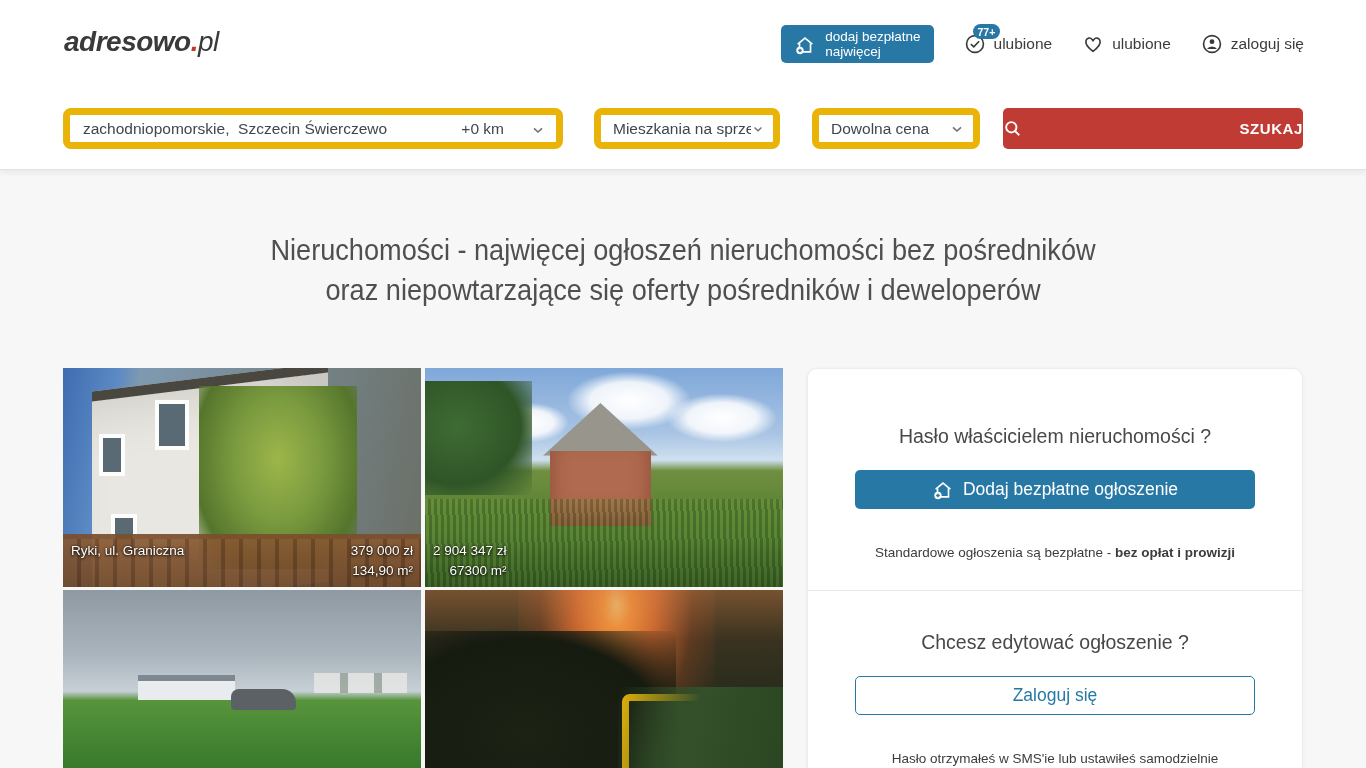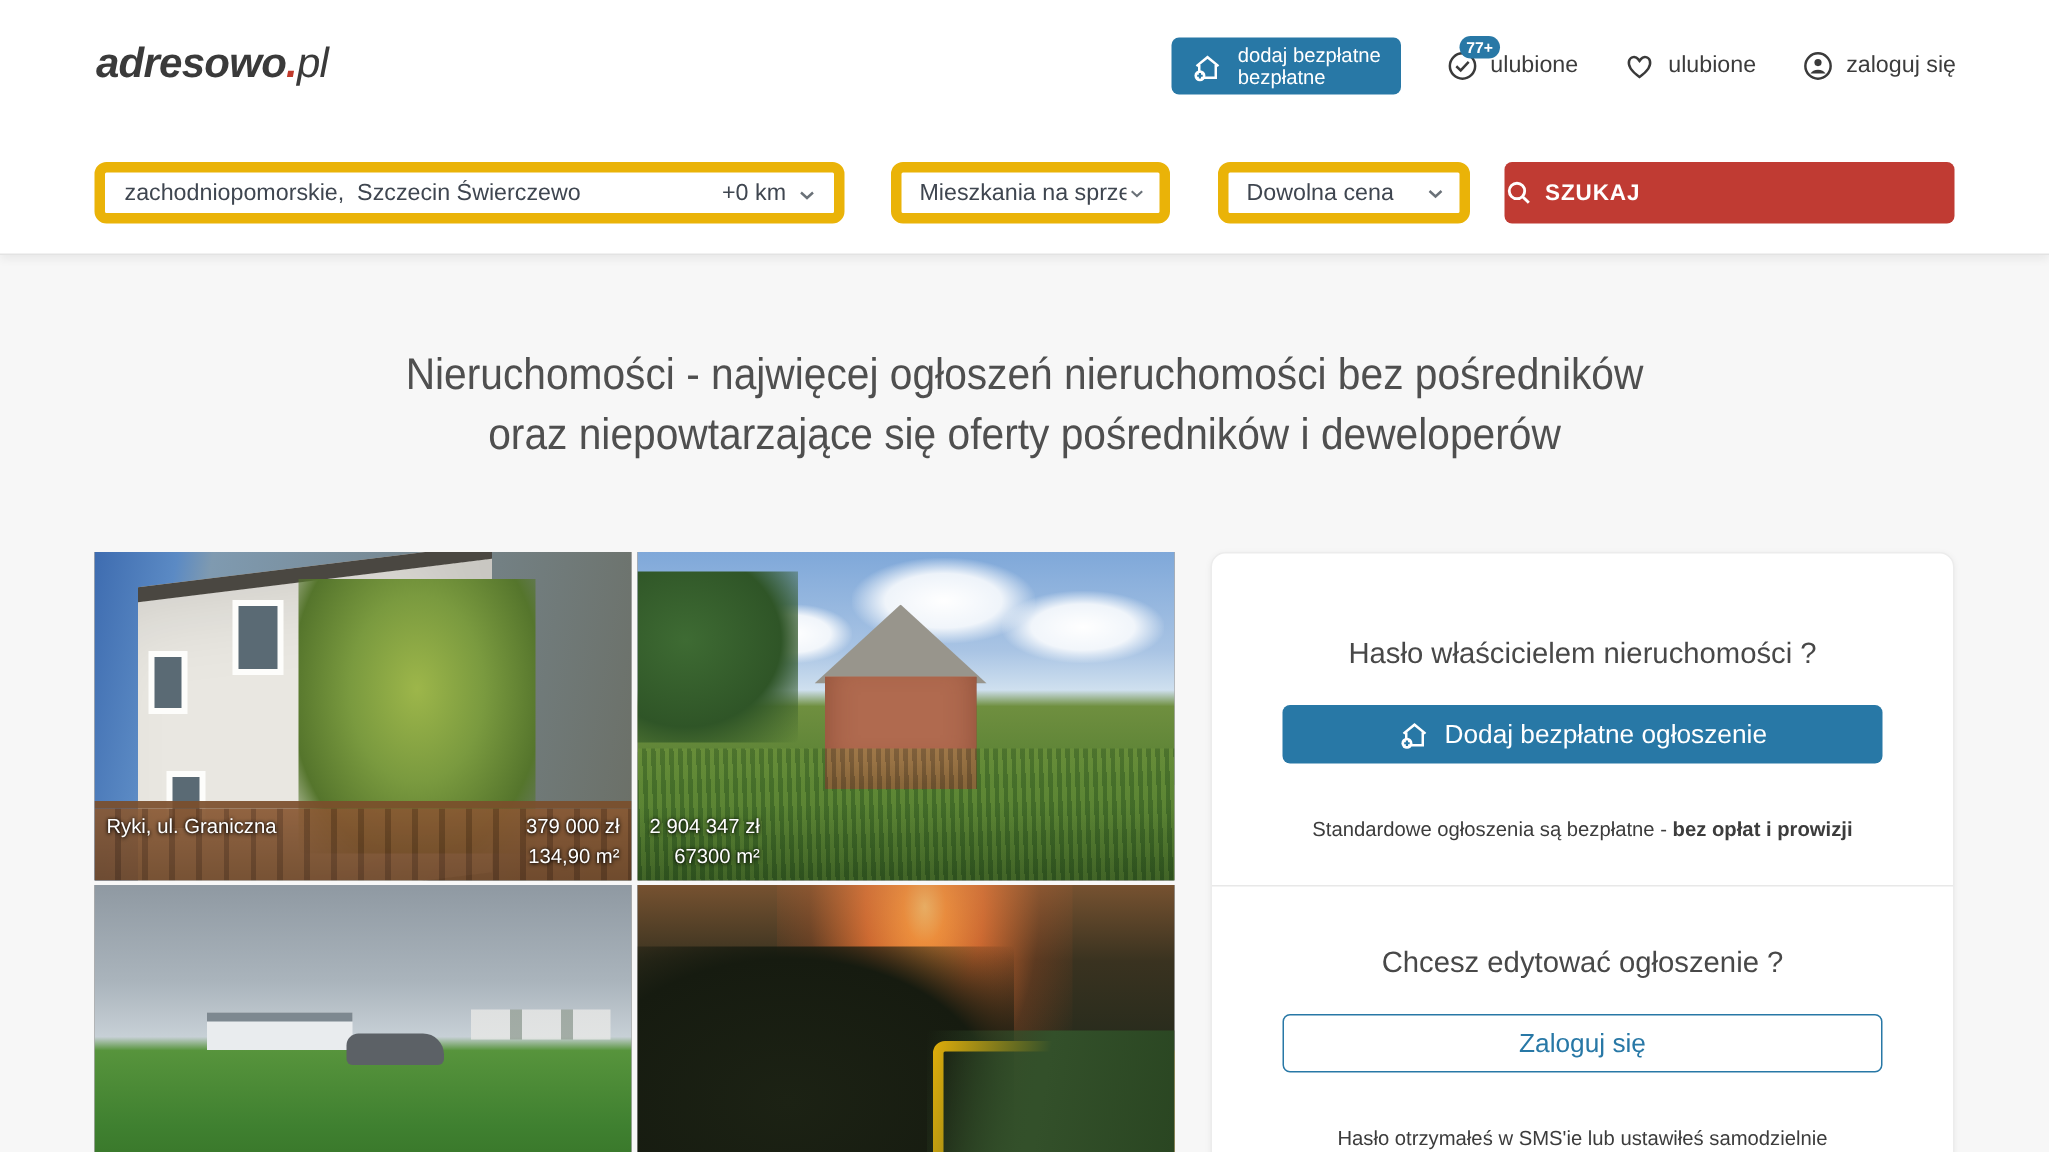--- a/index.html
+++ b/index.html
@@ -26,27 +26,27 @@
   .badge { position:absolute; top:-9px; left:9px; background:#2878a6; color:#fff; font-size:10.5px;
            font-weight:700; border-radius:9px; padding:1.5px 5px; line-height:12px; white-space:nowrap; }
 
   
   .search-row { position:absolute; top:108px; left:0; width:1366px; height:41px; }
   .field { position:absolute; height:41px; background:#fff; border:7px solid #eab308; border-radius:8px;
            display:flex; align-items:center; color:#3f4650; font-size:15.5px; }
   .loc-box { left:63px; width:500px; padding:0 10px 0 13px; }
   .loc-input { flex:1; border:none; outline:none; font-size:15.5px; color:#3f4650; min-width:0;
                font-family:"Liberation Sans",sans-serif; background:transparent; }
-  .km { margin-left:24px; display:flex; align-items:flex-end; gap:6px; cursor:pointer; white-space:nowrap; }
+  .km { margin-left:24px; display:flex; align-items:flex-end; gap:26px; cursor:pointer; white-space:nowrap; }
   .sel-cat { left:594px; width:186px; padding:0 8px 0 12px; justify-content:space-between; cursor:pointer; }
   .sel-price { left:812px; width:168px; padding:0 8px 0 12px; justify-content:space-between; cursor:pointer; }
   .sel-text { white-space:nowrap; overflow:hidden; }
   .search-btn { position:absolute; left:1003px; width:300px; height:41px; background:#c03b33; border:none;
                 border-radius:5px; color:#fff; font-weight:700; font-size:15px; letter-spacing:.6px;
-                display:flex; align-items:center; justify-content:flex-start; gap:8px; cursor:pointer;
+                display:flex; align-items:center; justify-content:space-between; gap:8px; cursor:pointer;
                 font-family:"Liberation Sans",sans-serif; }
 
   
   .hero-title { position:absolute; top:230px; left:0; width:1366px; text-align:center; font-weight:400;
                 color:#4f4f4f; font-size:29.5px; line-height:40px; transform:scaleX(.92); }
 
   
   .grid { position:absolute; left:63px; top:368px; width:720px; }
   .card { position:absolute; width:358px; height:219px; overflow:hidden; cursor:pointer; background:#666; }
   .card.p1 { left:0; top:0; } .card.p2 { left:362px; top:0; }
@@ -128,21 +128,21 @@
         <span class="nav-ico">
           <svg width="24" height="24" viewBox="0 0 24 24" fill="none" stroke="#ffffff" stroke-width="1.8">
             <path d="M4 11 L12 4.5 L20 11"></path>
             <path d="M6 10 V19.5 H18 V10"></path>
             <circle cx="6.5" cy="18" r="4" fill="#ffffff" stroke="none"></circle>
             <path d="M6.5 16 V20 M4.5 18 H8.5" stroke="#2878a6" stroke-width="1.6"></path>
           </svg>
         </span>
         <span class="txt">
           <span>dodaj bezpłatne</span><br>
-          <span>bezpłatne</span>
+          <span>najwięcej</span>
         </span>
       </button>
 
       <div class="nav-item">
         <span class="nav-ico">
           <svg width="22" height="22" viewBox="0 0 24 24" fill="none" stroke="#3a3a3a" stroke-width="1.8">
             <circle cx="12" cy="12" r="9.2"></circle>
             <path d="M7.5 12.2 L10.7 15.2 L16.5 9"></path>
           </svg>
           <span class="badge">77+</span>

